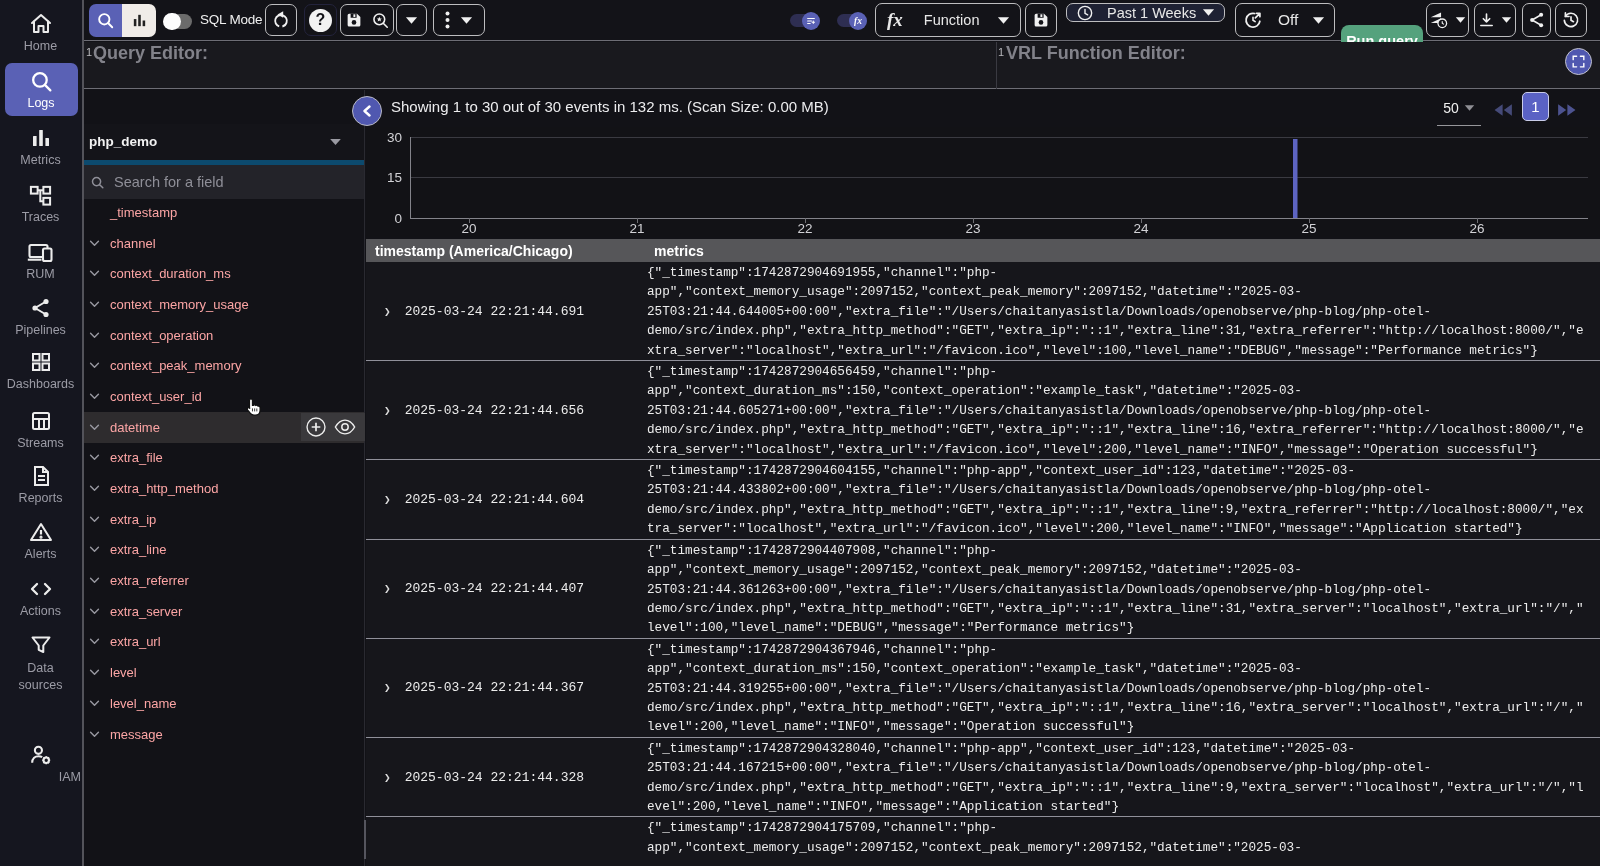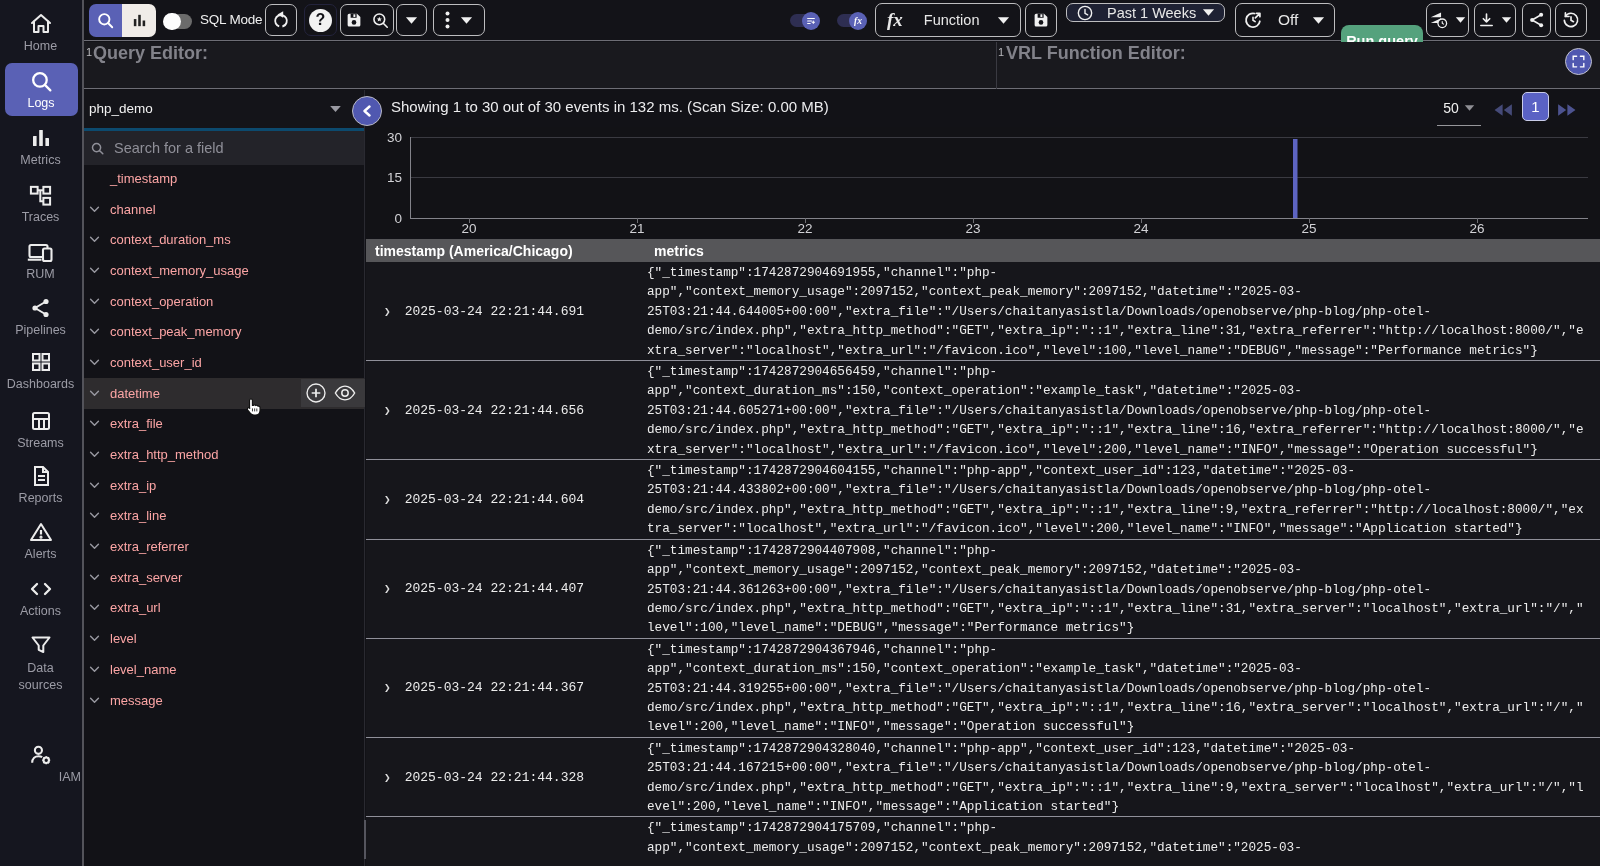--- a/index.html
+++ b/index.html
@@ -23,21 +23,21 @@
 .ptoggle { width:29px; height:13px; border-radius:7px; background:#2e2e52; position:relative; }
 .ptoggle .knob { position:absolute; right:-1px; top:-2.5px; width:18px; height:18px; border-radius:50%; background:#5a61b5; display:flex; align-items:center; justify-content:center; }
 
 #editors { position:absolute; left:81px; top:42px; width:1519px; height:46.5px; background:#19191e; border-bottom:1px solid #6d6d75; }
 .ed-num { color:#b9b9bd; font-size:11px; }
 .ed-label { color:#82828a; font-size:18px; font-weight:bold; }
 #ed-divider { position:absolute; left:915px; top:0; width:1px; height:46.5px; background:#3a3a42; }
 #expand-btn { position:absolute; right:8px; top:6px; width:27px; height:27px; border-radius:50%; background:#5058b0; border:1.5px solid #c2c2cc; box-sizing:border-box; display:flex; align-items:center; justify-content:center; }
 
 #fields { position:absolute; left:81px; top:89.5px; width:284px; height:776.5px; background:#121217; border-right:1px solid #2a2a31; }
-#stream-row { height:41.5px; border-bottom:3px solid #0c4a6e; background:#141419; display:flex; align-items:center; padding:0 8px; color:#f2f2f2; font-size:13.5px; font-weight:normal; }
+#stream-row { height:41.5px; border-bottom:5px solid #0c4a6e; background:#141419; display:flex; align-items:center; padding:0 8px; color:#f2f2f2; font-size:13.5px; font-weight:bold;margin-top:34px; }
 #search-row { height:34px; background:#232329; display:flex; align-items:center; padding:0 9px; color:#8f8f98; font-size:14.5px; }
 .f-item { height:30.7px; display:flex; align-items:center; color:#fca5a5; font-size:13px; padding-left:8px; position:relative; }
 #f-hover { background:#2e2c2e; }
 .f-chev { width:21px; color:#9a9aa2; display:flex; align-items:center; }
 #collapse-btn { position:absolute; left:352px; top:96px; width:30px; height:30px; border-radius:50%; background:#5058b0; border:1.5px solid #b9b9c4; box-sizing:border-box; display:flex; align-items:center; justify-content:center; z-index:40; }
 
 #results { position:absolute; left:366px; top:89.5px; width:1234px; height:776.5px; background:#121217; }
 #showbar { height:36px; display:flex; align-items:center; color:#ececee; font-size:15px; padding-left:25px; padding-bottom:3px; }
 #pager { position:absolute; left:0; top:0; width:1234px; height:42px; }
 

